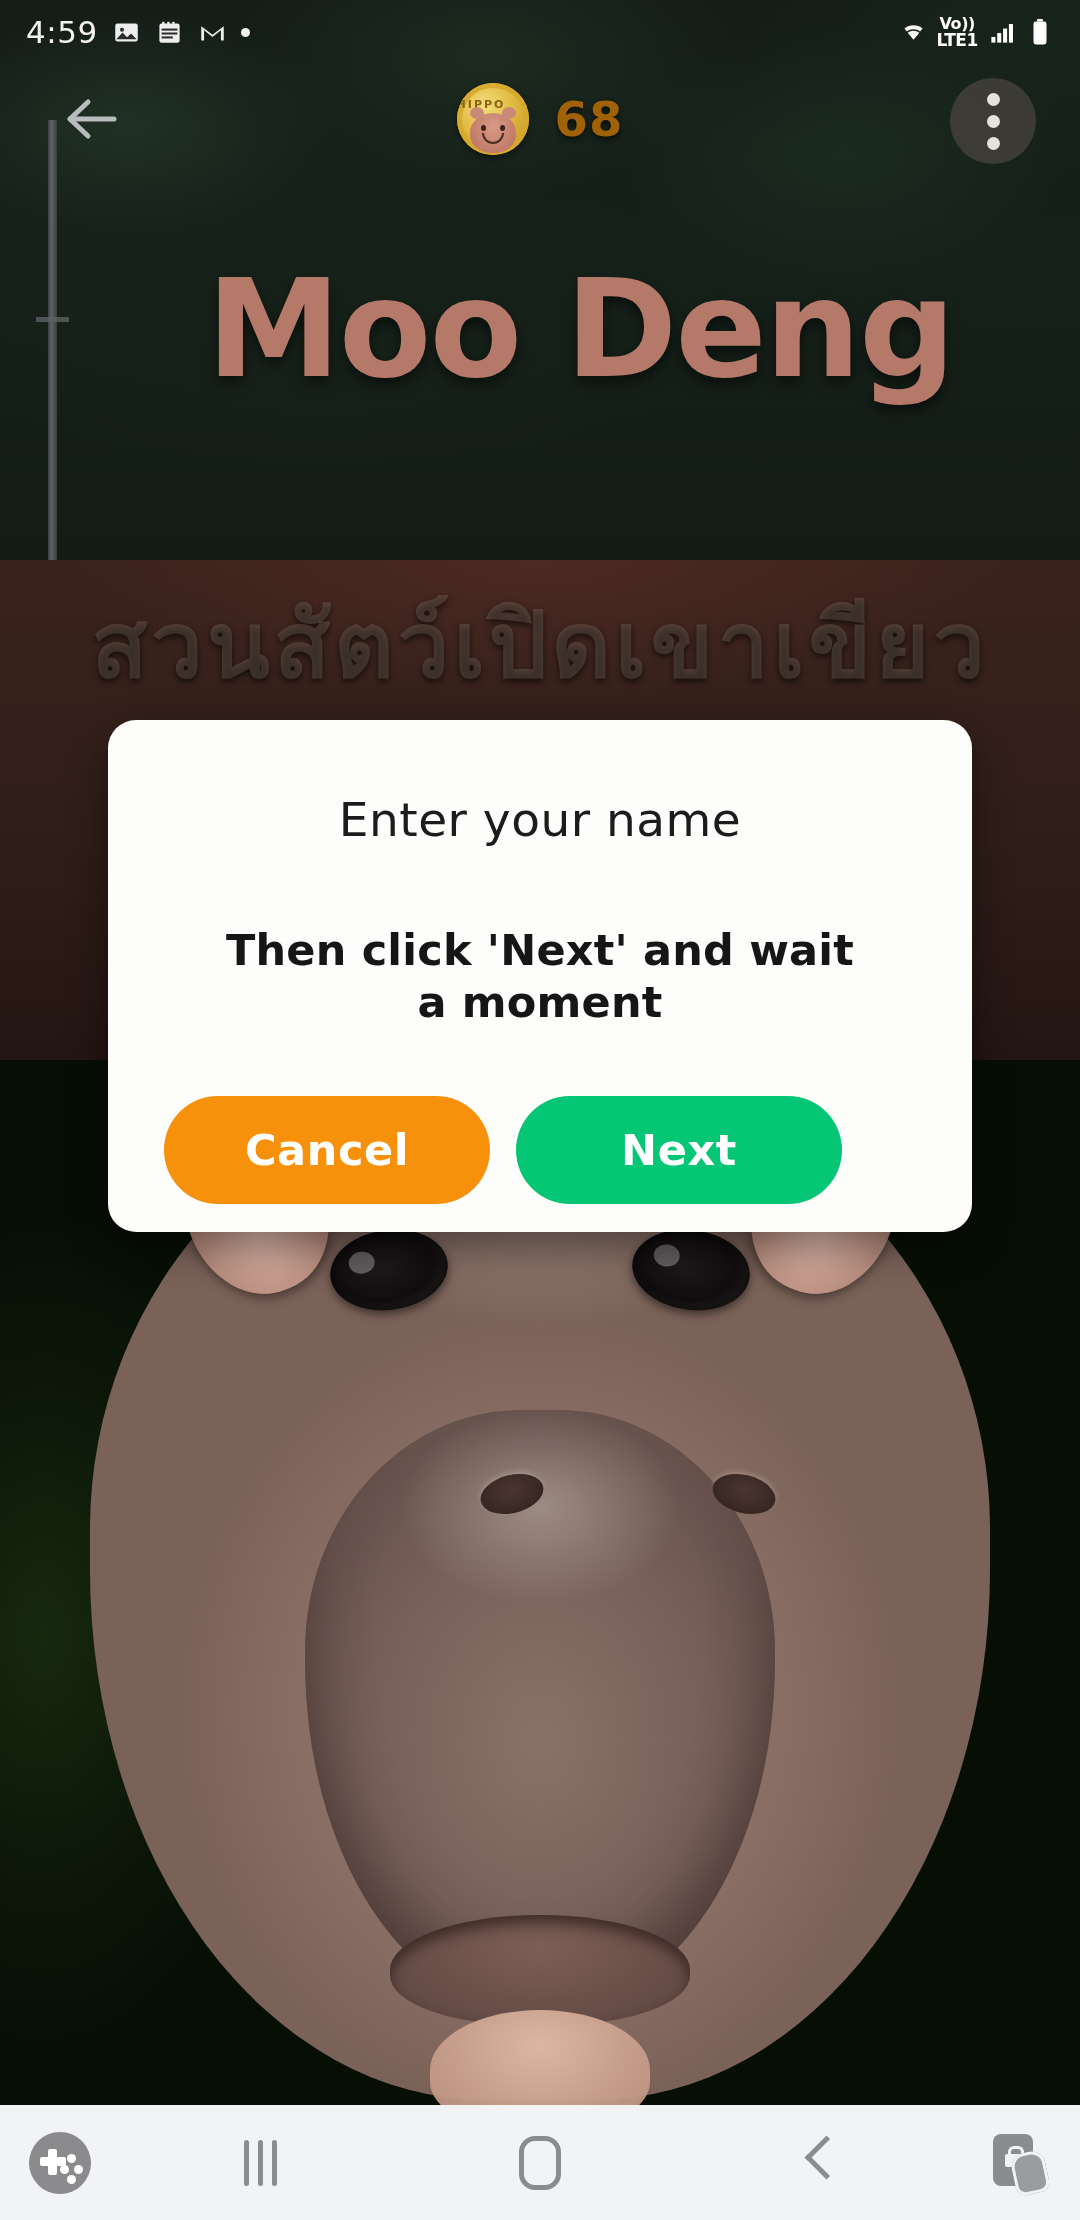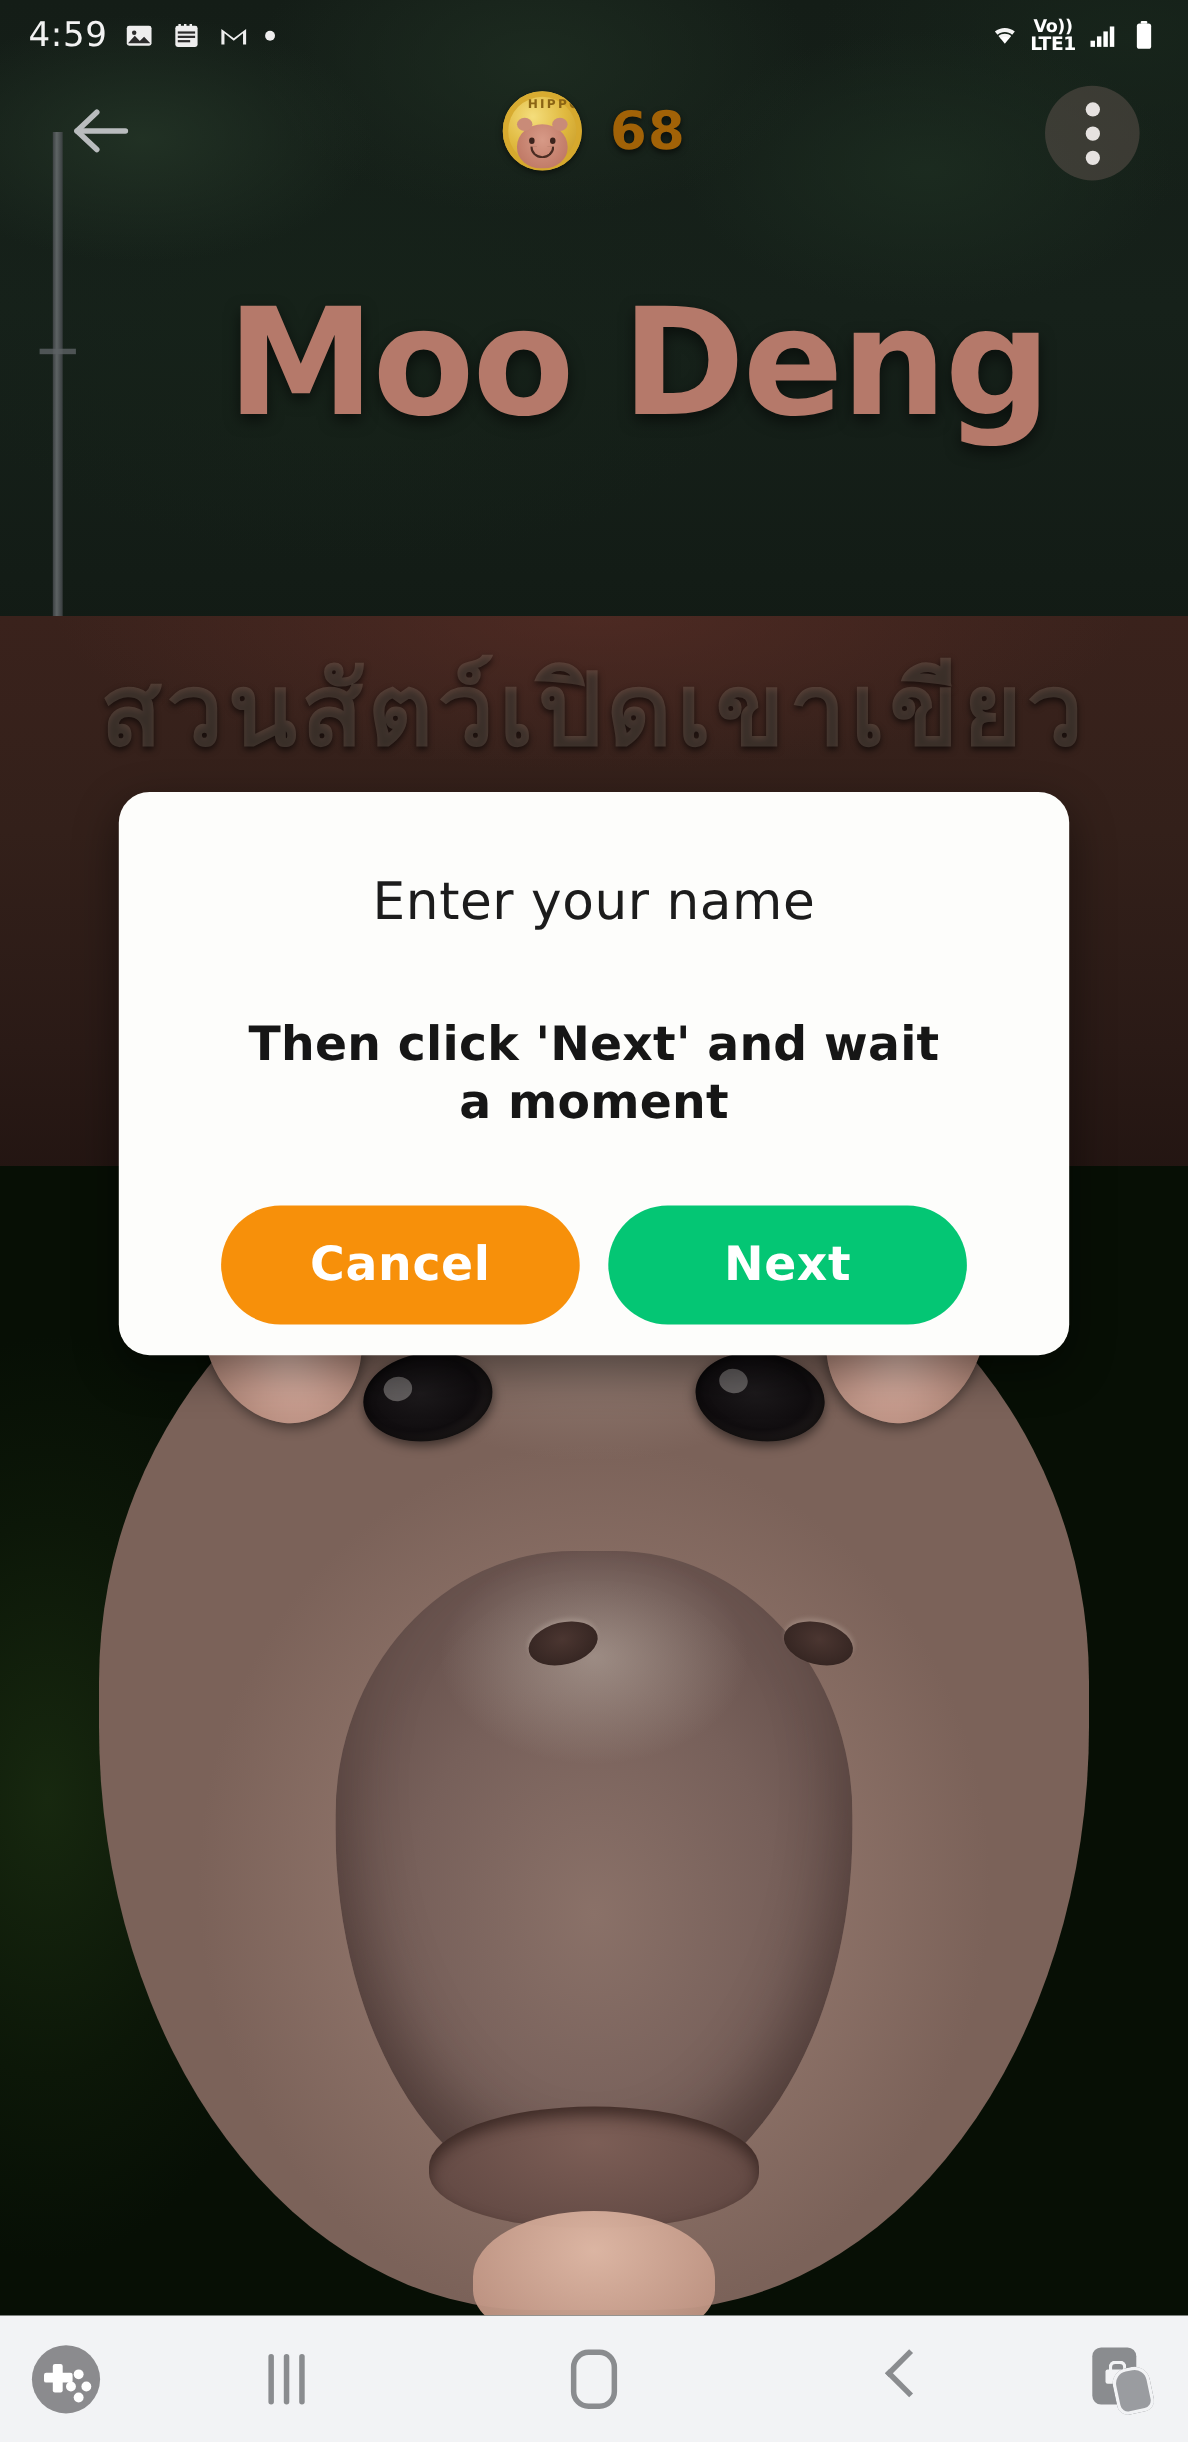--- a/index.html
+++ b/index.html
@@ -143,21 +143,21 @@
     position:absolute;left:0;top:0;width:1080px;height:110px;
     display:flex;align-items:center;justify-content:center;gap:26px;
   }
   .coin{
     width:72px;height:72px;border-radius:50%;position:relative;
     background:radial-gradient(circle at 38% 32%, #f4dd7c 0%, #e0b93f 45%, #b98a20 100%);
     box-shadow:0 2px 6px rgba(0,0,0,.55), inset 0 0 0 5px rgba(214,169,46,.9);
     display:flex;align-items:center;justify-content:center;overflow:hidden;
   }
   .coin-word{
-    position:absolute;top:5px;left:0;width:100%;text-align:right;
+    position:absolute;top:15px;left:0;width:100%;text-align:left;
     font-size:11px;font-weight:700;letter-spacing:2px;color:#8a6414;
   }
   .coin-hippo{
     position:absolute;bottom:2px;left:50%;transform:translateX(-50%);
     width:46px;height:40px;border-radius:50% 50% 46% 46%;
     background:radial-gradient(ellipse at 50% 35%, #d79a87, #b9705d);
   }
   .coin-hippo:before,.coin-hippo:after{
     content:"";position:absolute;top:-6px;width:14px;height:12px;border-radius:50%;
     background:#c98b78;
@@ -201,21 +201,21 @@
   }
   .field-underline{height:3px;background:#6f6f6f;width:100%;}
   .field-counter{
     text-align:right;font-size:30px;color:#3a3a3a;margin-top:14px;letter-spacing:.5px;
   }
   .dlg-msg{
     text-align:center;font-size:43px;font-weight:700;color:#161616;
     line-height:1.2;margin:40px 40px 0;letter-spacing:.2px;
   }
   .dlg-actions{
-    display:flex;justify-content:center;gap:26px;margin-top:68px;
+    display:flex;justify-content:flex-start;gap:26px;margin-top:68px;
   }
   .btn{
     border:none;outline:none;cursor:pointer;
     width:326px;height:108px;border-radius:56px;
     font-size:43px;font-weight:700;color:#fff;letter-spacing:.6px;
     font-family:"DejaVu Sans","Liberation Sans",sans-serif;
     display:flex;align-items:center;justify-content:center;
   }
   .btn-cancel{background:#f7900a;}
   .btn-next{background:#04c674;}

